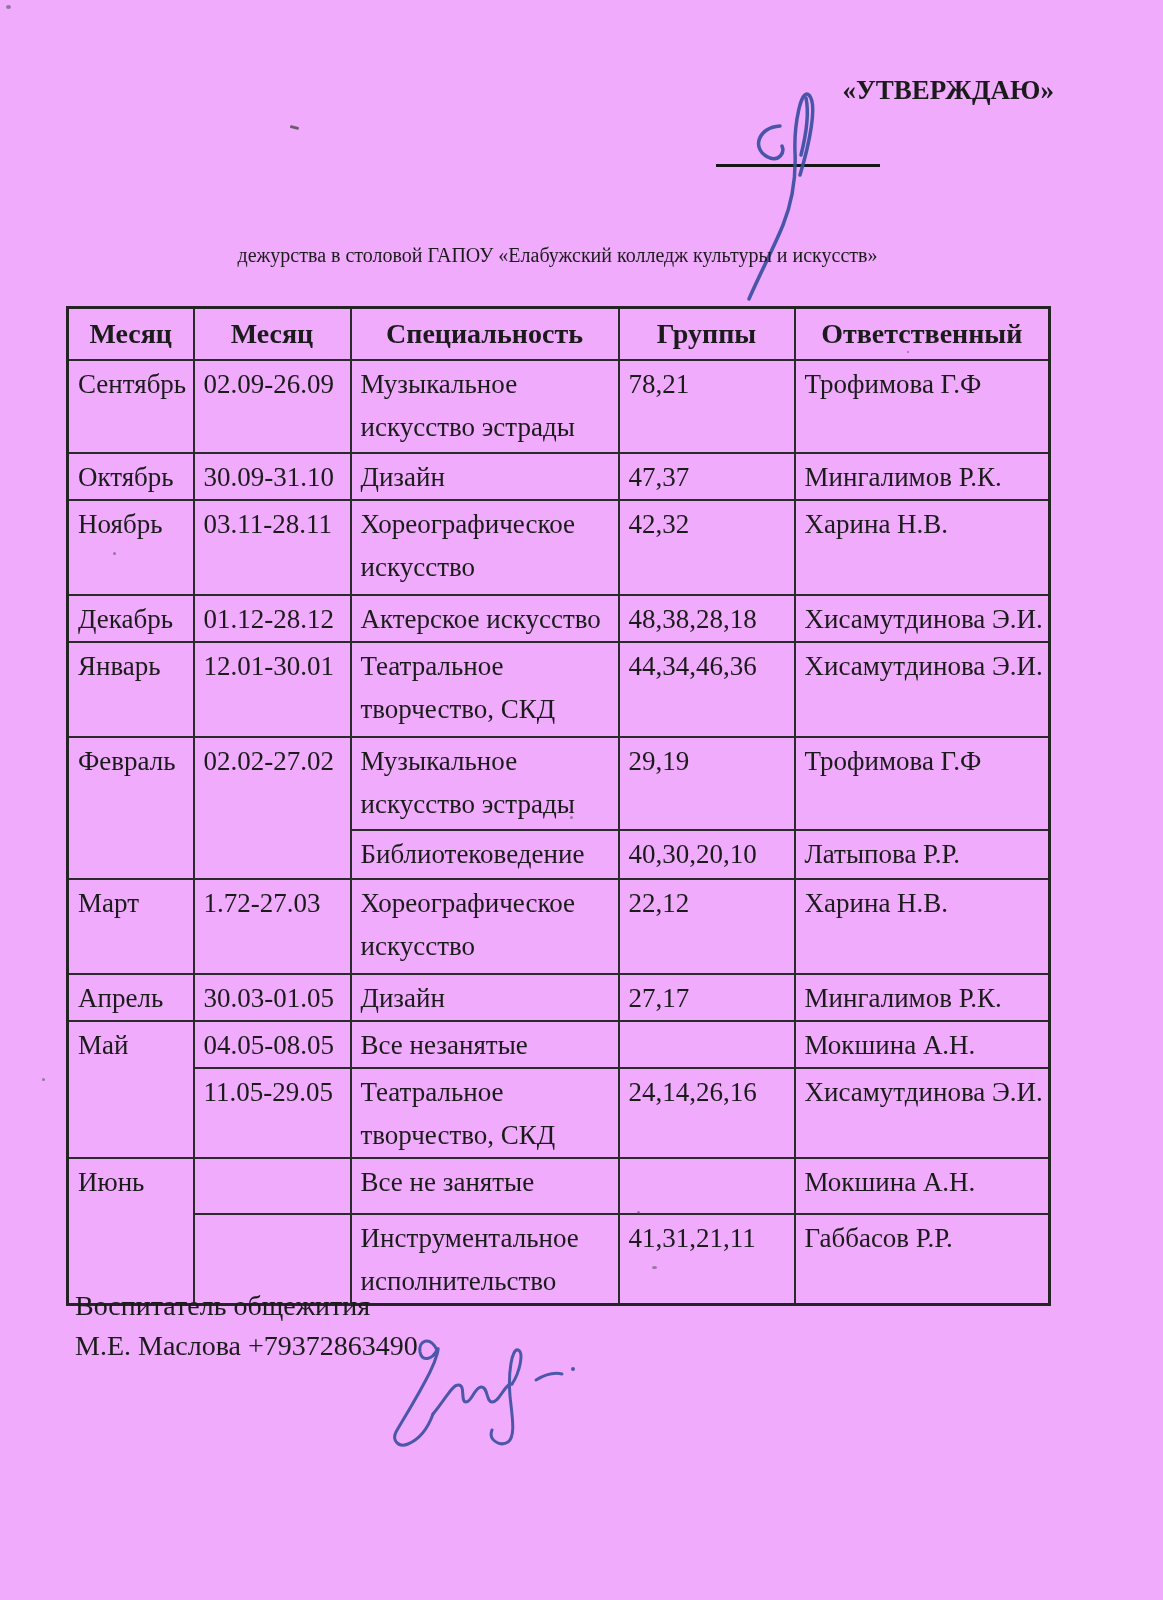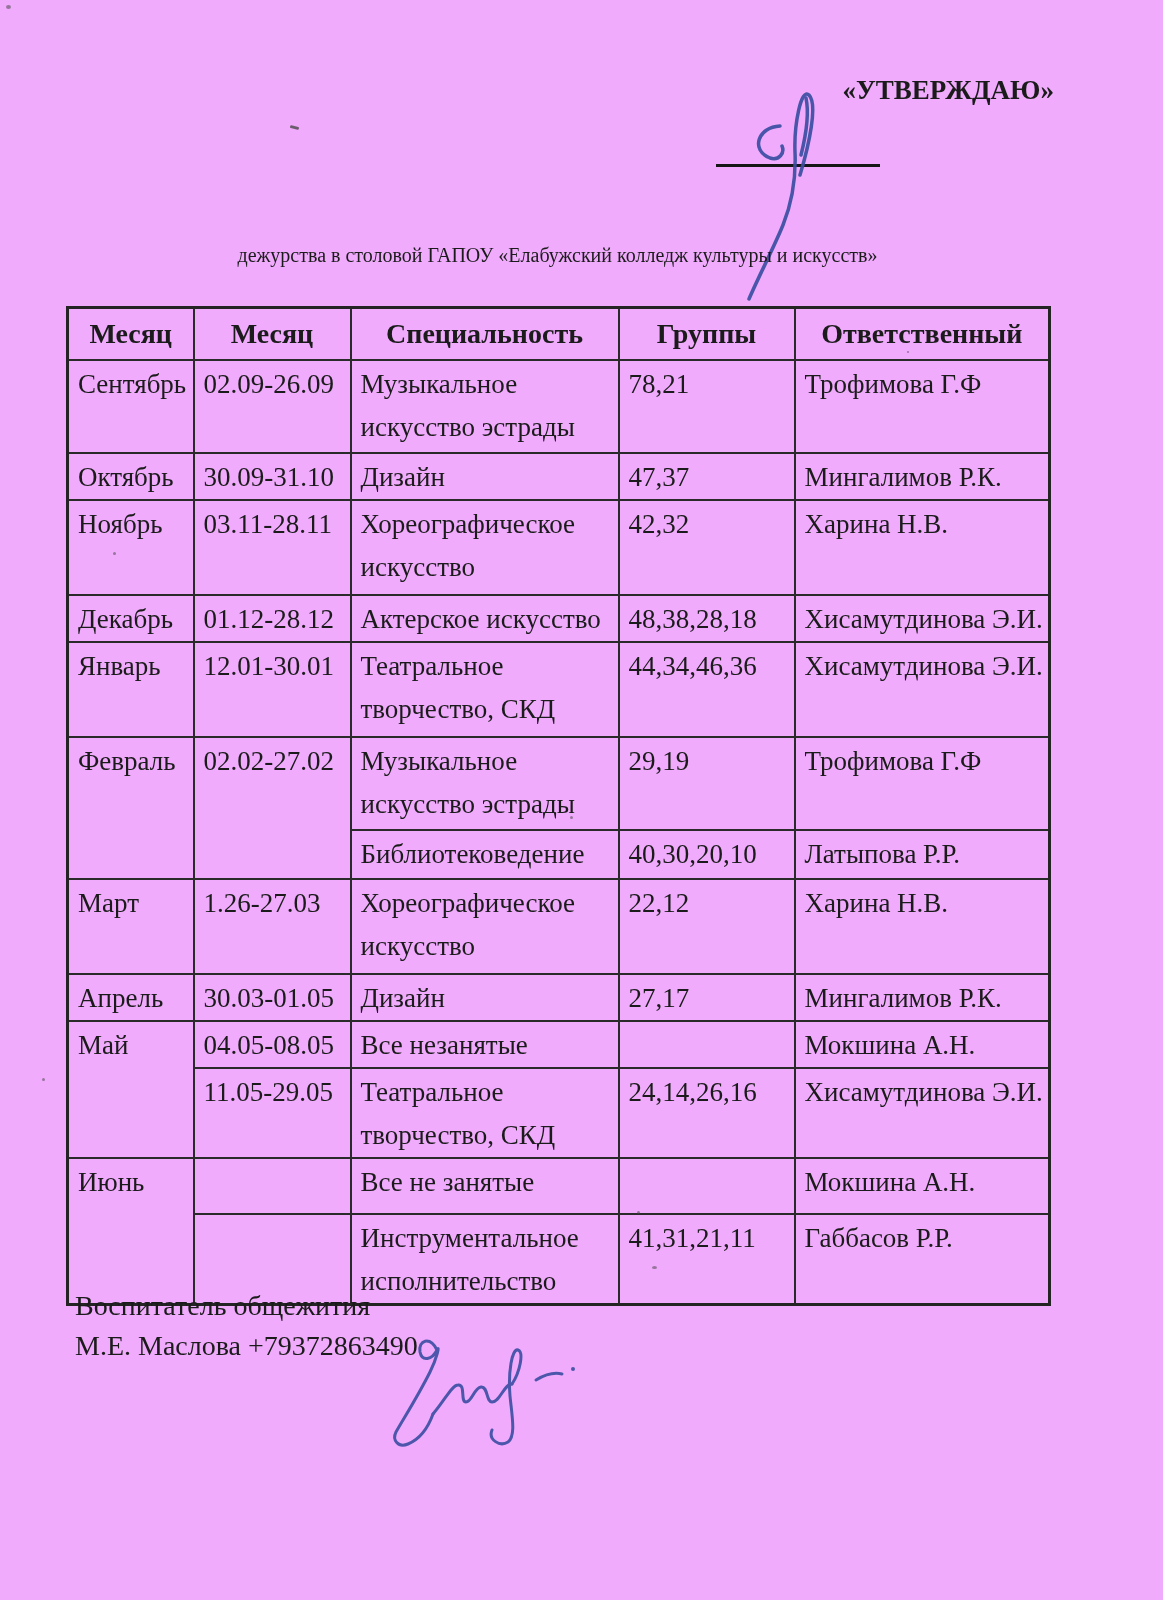--- a/index.html
+++ b/index.html
@@ -159,21 +159,21 @@
         <td>29,19</td>
         <td>Трофимова Г.Ф</td>
       </tr>
       <tr style="height:49px">
         <td>Библиотековедение</td>
         <td>40,30,20,10</td>
         <td>Латыпова Р.Р.</td>
       </tr>
       <tr style="height:95px">
         <td>Март</td>
-        <td>1.26-27.03</td>
+        <td>1.72-27.03</td>
         <td>Хореографическое искусство</td>
         <td>22,12</td>
         <td>Харина Н.В.</td>
       </tr>
       <tr style="height:45px">
         <td>Апрель</td>
         <td>30.03-01.05</td>
         <td>Дизайн</td>
         <td>27,17</td>
         <td>Мингалимов Р.К.</td>

